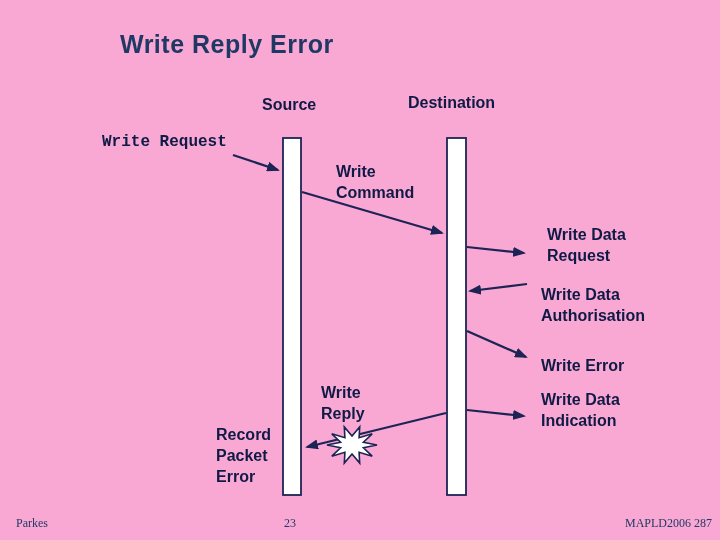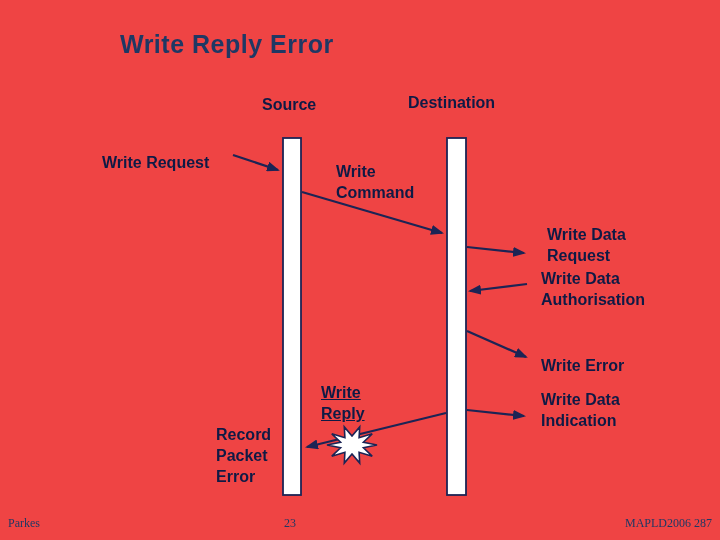--- a/index.html
+++ b/index.html
@@ -5,21 +5,21 @@
   :root{
     --line:#1c2455;
     --label:#0f1a45;
     --title:#1f3864;
     --footer:#1f3864;
   }
   html,body{margin:0;padding:0;background:#ffffff;}
   .slide{
     position:relative;
     width:720px;height:540px;
-    background:#ef4444;
+    background:#f9a8d4;
     overflow:hidden;
     font-family:"Liberation Sans", sans-serif;
   }
   .title{
     position:absolute;left:120px;top:30px;
     font-size:25px;font-weight:600;letter-spacing:0.5px;
     color:var(--title);white-space:nowrap;
   }
   .lbl{
     position:absolute;
@@ -31,40 +31,40 @@
   svg.diagram{position:absolute;left:0;top:0;}
   .ln{stroke:var(--line);stroke-width:2.25;fill:none;}
   .box{fill:#ffffff;stroke:var(--line);stroke-width:1.8;}
   .burst{fill:#ffffff;stroke:var(--line);stroke-width:1.6;stroke-linejoin:miter;}
   .ah{fill:var(--line);}
   .footer-item{
     position:absolute;top:516px;
     font-family:"Liberation Serif", serif;
     font-size:12px;color:var(--footer);white-space:nowrap;
   }
-  .footer-left{left:8px;}
+  .footer-left{left:16px;}
   .footer-center{left:0;width:580px;text-align:center;}
   .footer-right{right:8px;}
 </style>
 </head>
 <body>
 
 <div class="slide">
 
   <div class="title">Write Reply Error</div>
 
   <div class="lbl nowrap" style="left:262px;top:94px;">Source</div>
   <div class="lbl nowrap" style="left:408px;top:92px;">Destination</div>
 
-  <div class="lbl nowrap" style="left:102px;top:152px;">Write Request</div>
+  <div class="lbl nowrap" style="left:102px;top:132px;font-family:Liberation Mono, monospace;">Write Request</div>
   <div class="lbl" style="left:336px;top:161px;width:95px;">Write Command</div>
   <div class="lbl" style="left:541px;top:224px;width:95px;margin-left:6px;">Write Data Request</div>
-  <div class="lbl" style="left:541px;top:268px;width:106px;">Write Data Authorisation</div>
+  <div class="lbl" style="left:541px;top:284px;width:106px;">Write Data Authorisation</div>
   <div class="lbl nowrap" style="left:541px;top:355px;">Write Error</div>
-  <div class="lbl" style="left:321px;top:382px;width:55px;text-decoration:underline;">Write Reply</div>
+  <div class="lbl" style="left:321px;top:382px;width:55px;">Write Reply</div>
   <div class="lbl" style="left:541px;top:389px;width:95px;">Write Data Indication</div>
   <div class="lbl" style="left:216px;top:424px;width:70px;">Record Packet Error</div>
 
   <svg class="diagram" width="720" height="540" viewBox="0 0 720 540">
     <defs>
       <marker id="ah" markerUnits="userSpaceOnUse" markerWidth="14" markerHeight="10" refX="11" refY="5" orient="auto">
         <path class="ah" d="M0,0 L13,5 L0,10 Z"></path>
       </marker>
     </defs>
 

